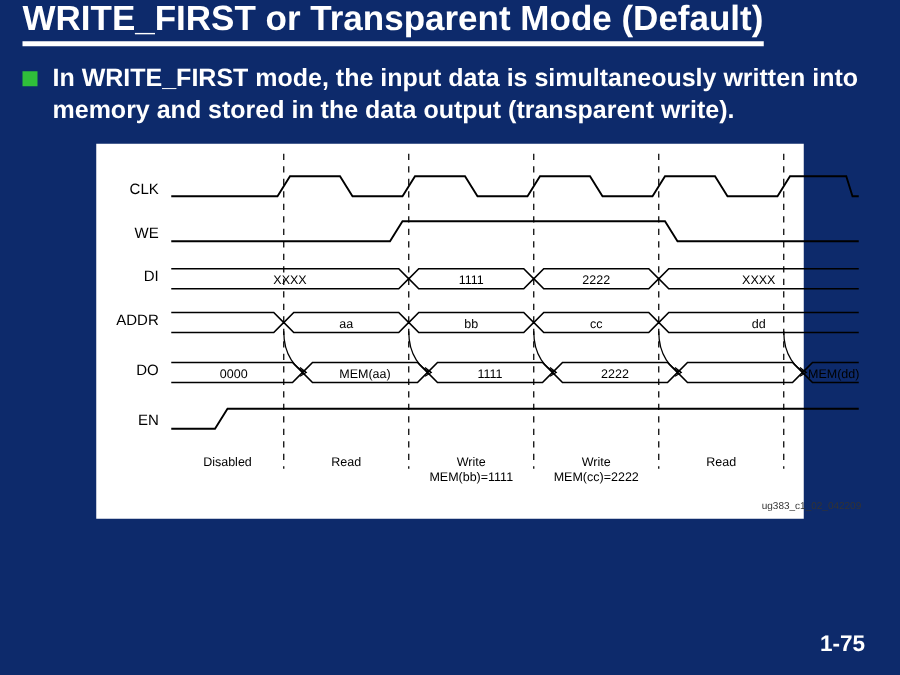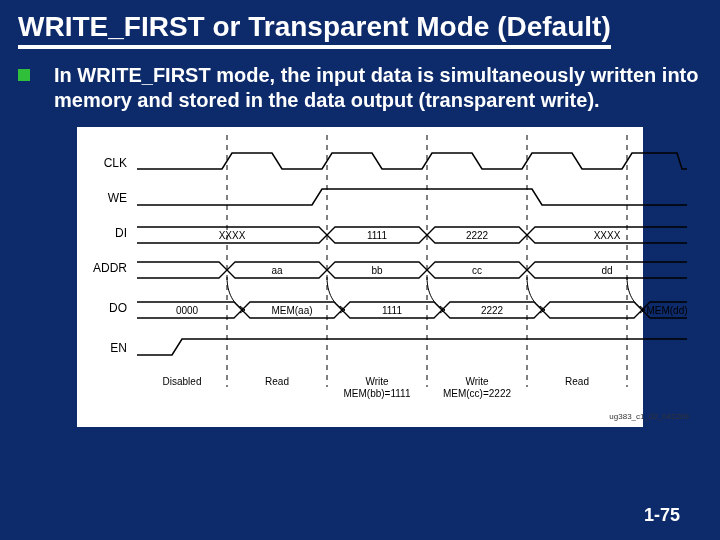--- a/index.html
+++ b/index.html
@@ -9,36 +9,36 @@
     height: 540px;
     background: #0d2a6b;
     font-family: Arial, Helvetica, sans-serif;
     overflow: hidden;
   }
   .slide {
     width: 720px;
     height: 540px;
     position: relative;
     box-sizing: border-box;
-    padding: 12px 18px 0 18px;
+    padding: 0 18px 0 18px;
   }
   .title {
     color: #fff;
     font-size: 28px;
     font-weight: bold;
     line-height: 1.1;
     border-bottom: 4px solid #fff;
     display: inline-block;
     padding-bottom: 2px;
   }
   .bullet-row {
     display: flex;
     align-items: flex-start;
     margin-top: 14px;
-    gap: 24px;
+    gap: 12px;
   }
   .bullet-icon {
     width: 12px;
     height: 12px;
     background: #2fbf3a;
     margin-top: 6px;
     flex: 0 0 12px;
   }
   .bullet-text {
     color: #fff;
@@ -51,21 +51,21 @@
     width: 566px;
     height: 300px;
     margin: 14px auto 0 auto;
     position: relative;
   }
   .diagram-wrap svg {
     display: block;
   }
   .page-num {
     position: absolute;
-    right: 40px;
+    right: 28px;
     bottom: 14px;
     color: #fff;
     font-size: 18px;
     font-weight: bold;
   }
   
   .sig-label {
     font: 12px Arial, Helvetica, sans-serif;
     fill: #000;
   }

